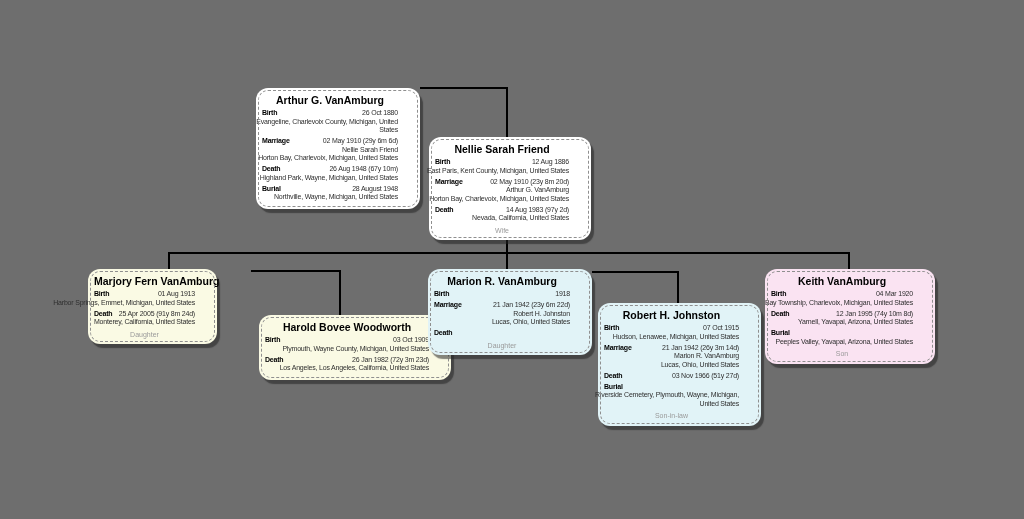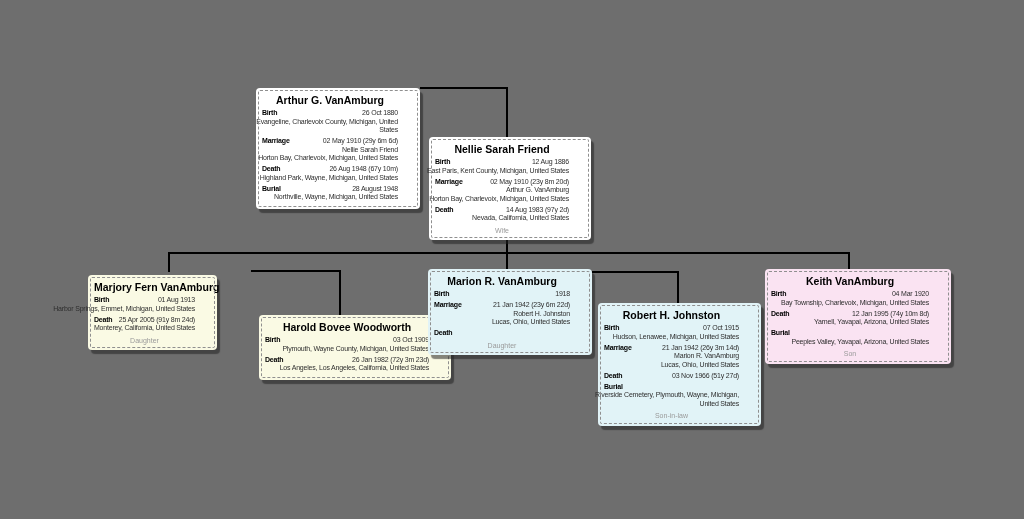--- a/index.html
+++ b/index.html
@@ -8,21 +8,21 @@
     width:1024px;height:519px;
     overflow:hidden;
     font-family:"Liberation Sans",sans-serif;
   }
   .hline,.vline{position:absolute;z-index:1}
   .hline{height:2px}
   .vline{width:2px}
   .card{
     position:absolute;z-index:2;
     box-sizing:border-box;
-    border-radius:4px;
+    border-radius:12px;
     outline:1px dashed #8f8f8f;
     outline-offset:-3px;
     box-shadow:3px 4px 1px rgba(35,35,35,.55);
     padding:6px 22px 5px 6px;
     font-size:7px;
     letter-spacing:-0.2px;
     line-height:8.5px;
     color:#2e2e2e;
   }
   .title{
@@ -130,21 +130,21 @@
         <span class="elabel">Death</span>
         <span class="edate">14 Aug 1983 (97y 2d)</span>
       </div>
       <div class="eline">
           <span>Nevada, California, United States</span>
         </div>
     </div>
     <div class="rel" style="color: rgb(154, 154, 154);">Wife</div>
   </div>
 
-  <div class="card" style="left: 88px; top: 275px; width: 129px; background: rgb(250, 250, 228);">
+  <div class="card" style="left: 88px; top: 269px; width: 129px; background: rgb(250, 250, 228);">
     <div class="title">Marjory Fern VanAmburg</div>
     <div class="event">
       <div class="ehead">
         <span class="elabel">Birth</span>
         <span class="edate">01 Aug 1913</span>
       </div>
       <div class="eline">
           <span>Harbor Springs, Emmet, Michigan, United States</span>
         </div>
     </div>
@@ -248,21 +248,21 @@
       <div class="eline">
           <span>Riverside Cemetery, Plymouth, Wayne, Michigan,</span>
         </div>
       <div class="eline">
           <span>United States</span>
         </div>
     </div>
     <div class="rel" style="color: rgb(154, 154, 154);">Son-in-law</div>
   </div>
 
-  <div class="card" style="left: 765px; top: 269px; width: 186px; background: rgb(250, 227, 242);">
+  <div class="card" style="left: 765px; top: 269px; width: 170px; background: rgb(250, 227, 242);">
     <div class="title">Keith VanAmburg</div>
     <div class="event">
       <div class="ehead">
         <span class="elabel">Birth</span>
         <span class="edate">04 Mar 1920</span>
       </div>
       <div class="eline">
           <span>Bay Township, Charlevoix, Michigan, United States</span>
         </div>
     </div>

